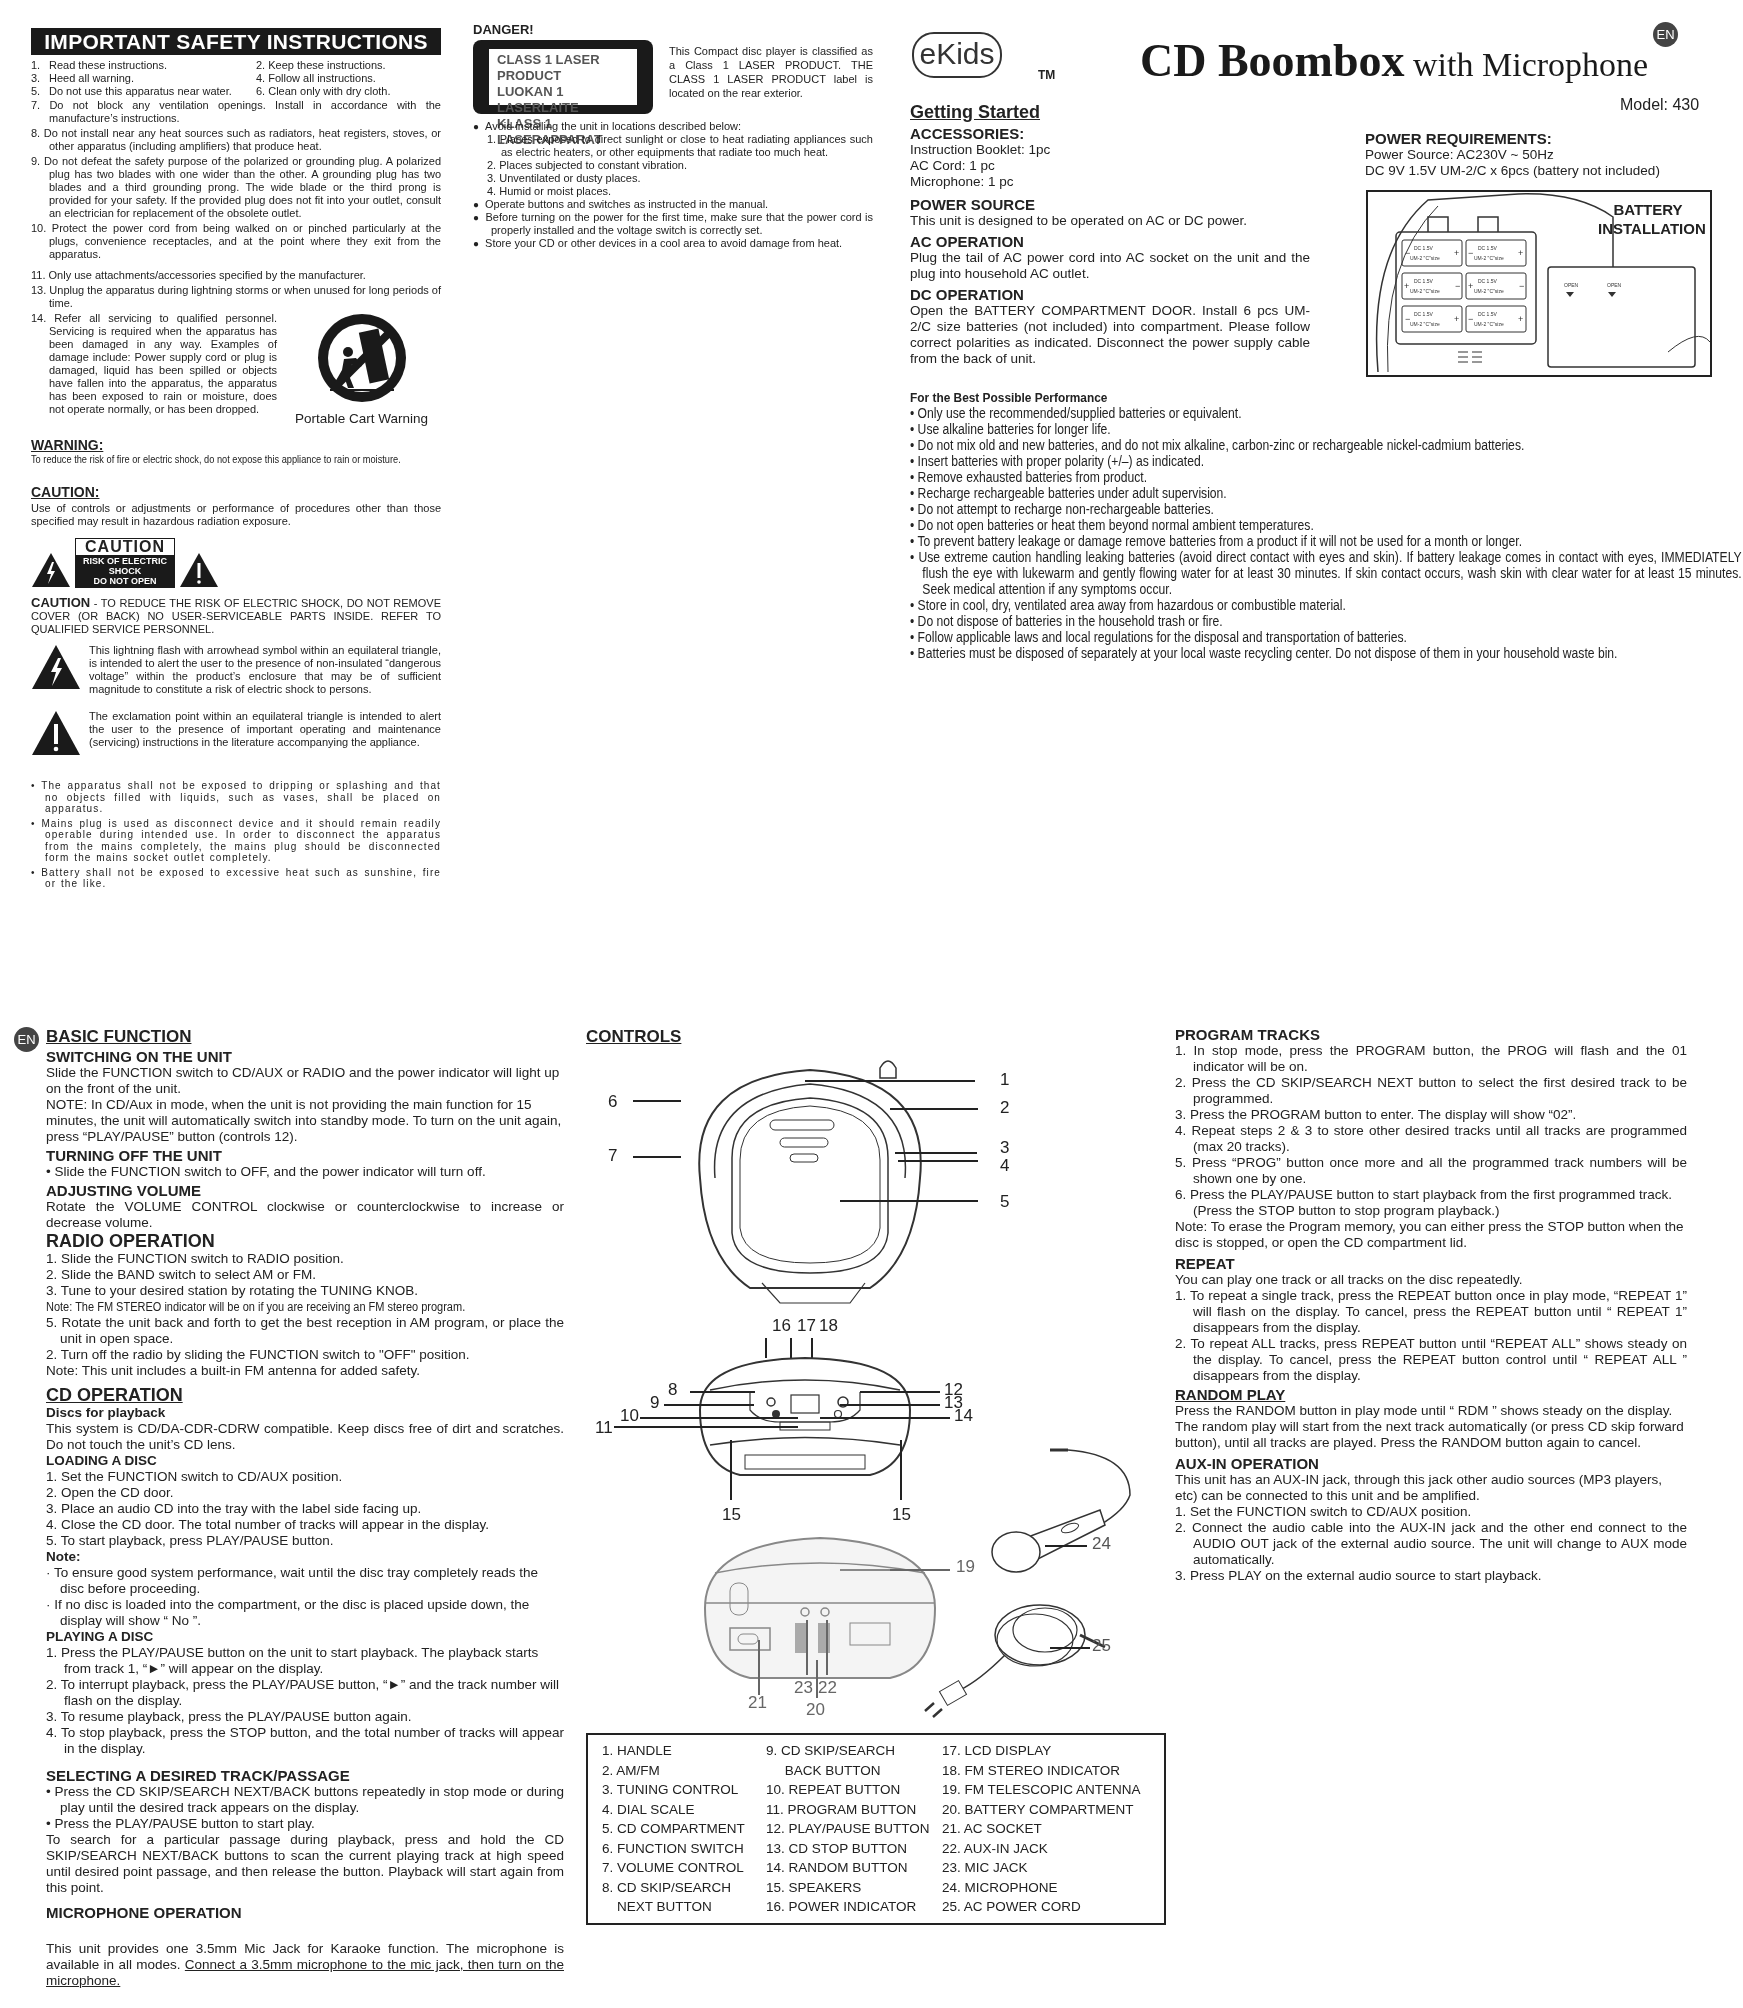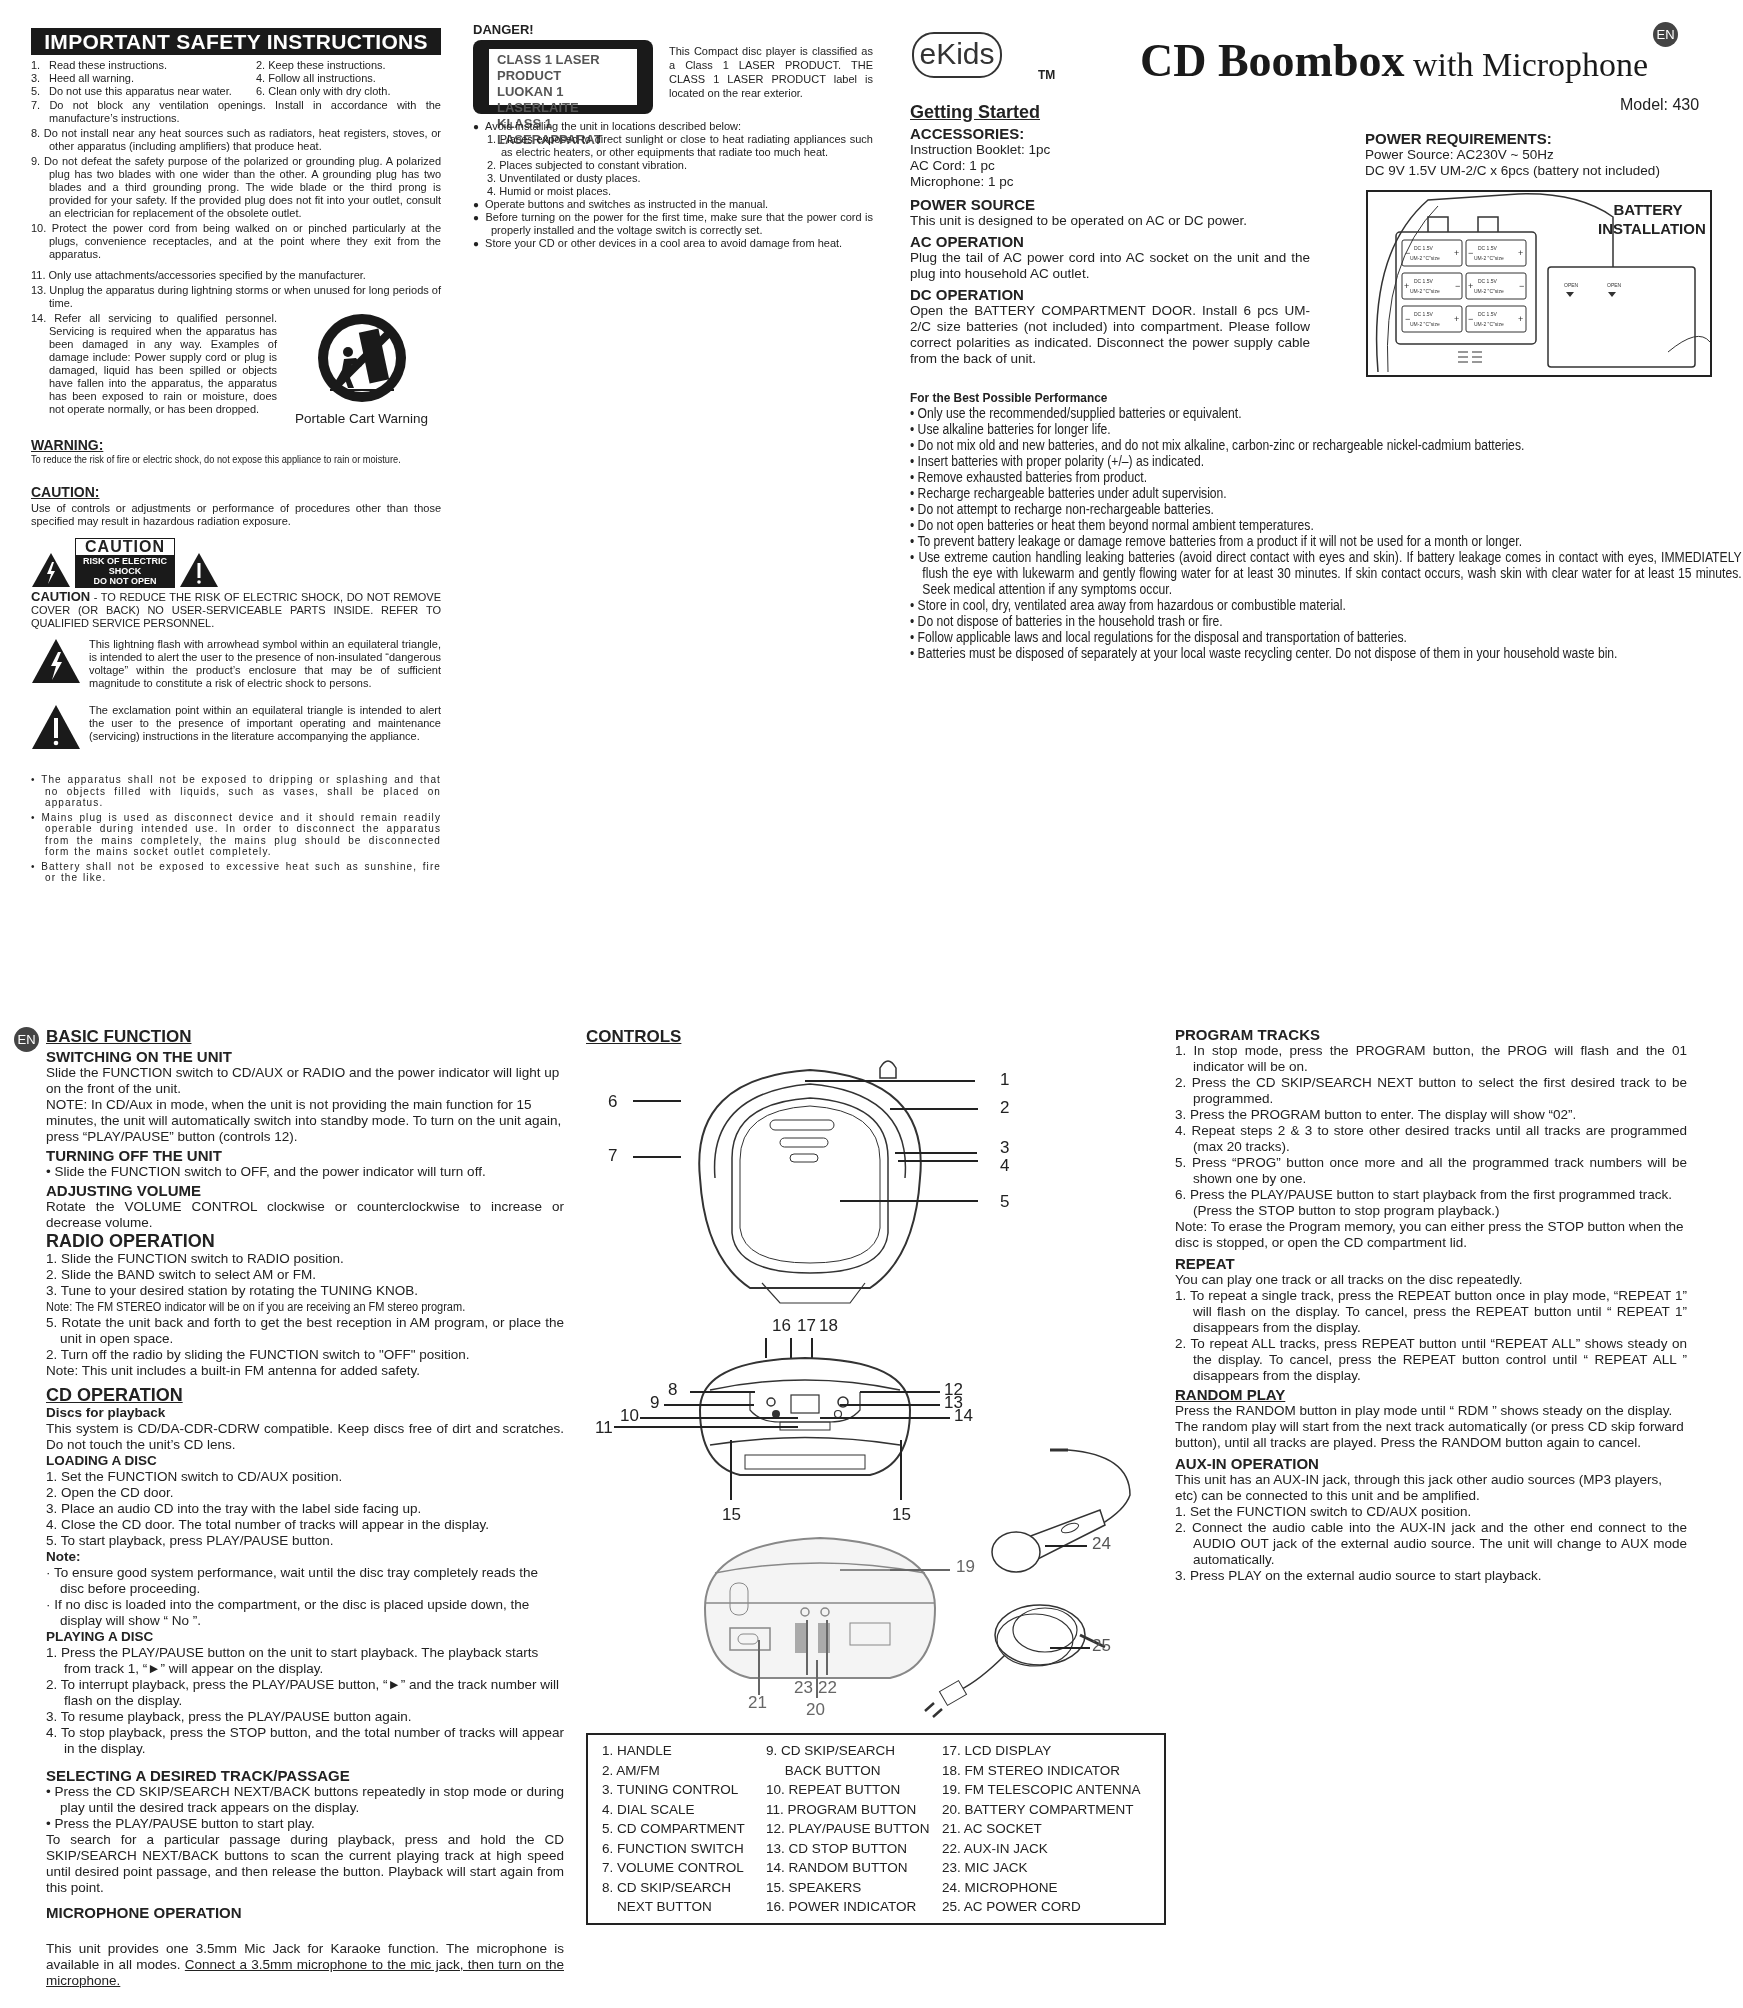--- a/index.html
+++ b/index.html
@@ -86,21 +86,21 @@
         <div>RISK OF ELECTRIC SHOCK</div>
         <div>DO NOT OPEN</div>
       </div>
     </div>
     <svg width="40" height="36" viewBox="0 0 40 36">
         <polygon points="20,1 39,35 1,35" fill="#1a1a1a"></polygon>
         <rect x="18.5" y="11" width="3" height="15" fill="#fff"></rect>
         <circle cx="20" cy="30" r="1.8" fill="#fff"></circle>
       </svg>
   </div>
-  <div class="t" style="margin-top:2px;"><span class="b" style="font-size:13px;">CAUTION</span><span> - TO REDUCE THE RISK OF ELECTRIC SHOCK, DO NOT REMOVE COVER (OR BACK) NO USER-SERVICEABLE PARTS INSIDE. REFER TO QUALIFIED SERVICE PERSONNEL.</span></div>
+  <div class="t" style="margin-top:8px;"><span class="b" style="font-size:13px;">CAUTION</span><span> - TO REDUCE THE RISK OF ELECTRIC SHOCK, DO NOT REMOVE COVER (OR BACK) NO USER-SERVICEABLE PARTS INSIDE. REFER TO QUALIFIED SERVICE PERSONNEL.</span></div>
 
   <div style="display:flex;margin-top:8px;">
     <svg width="50" height="46" viewBox="0 0 50 46" style="flex:none;margin-right:8px;">
         <polygon points="25,1 49,45 1,45" fill="#1a1a1a"></polygon>
         <path d="M27 14 L20 28 L25 28 L21 42 L31 24 L26 24 L30 14 Z" fill="#fff"></path>
       </svg>
     <div class="t">This lightning flash with arrowhead symbol within an equilateral triangle, is intended to alert the user to the presence of non-insulated “dangerous voltage” within the product’s enclosure that may be of sufficient magnitude to constitute a risk of electric shock to persons.</div>
   </div>
   <div style="display:flex;margin-top:14px;">
     <svg width="50" height="46" viewBox="0 0 50 46" style="flex:none;margin-right:8px;">

